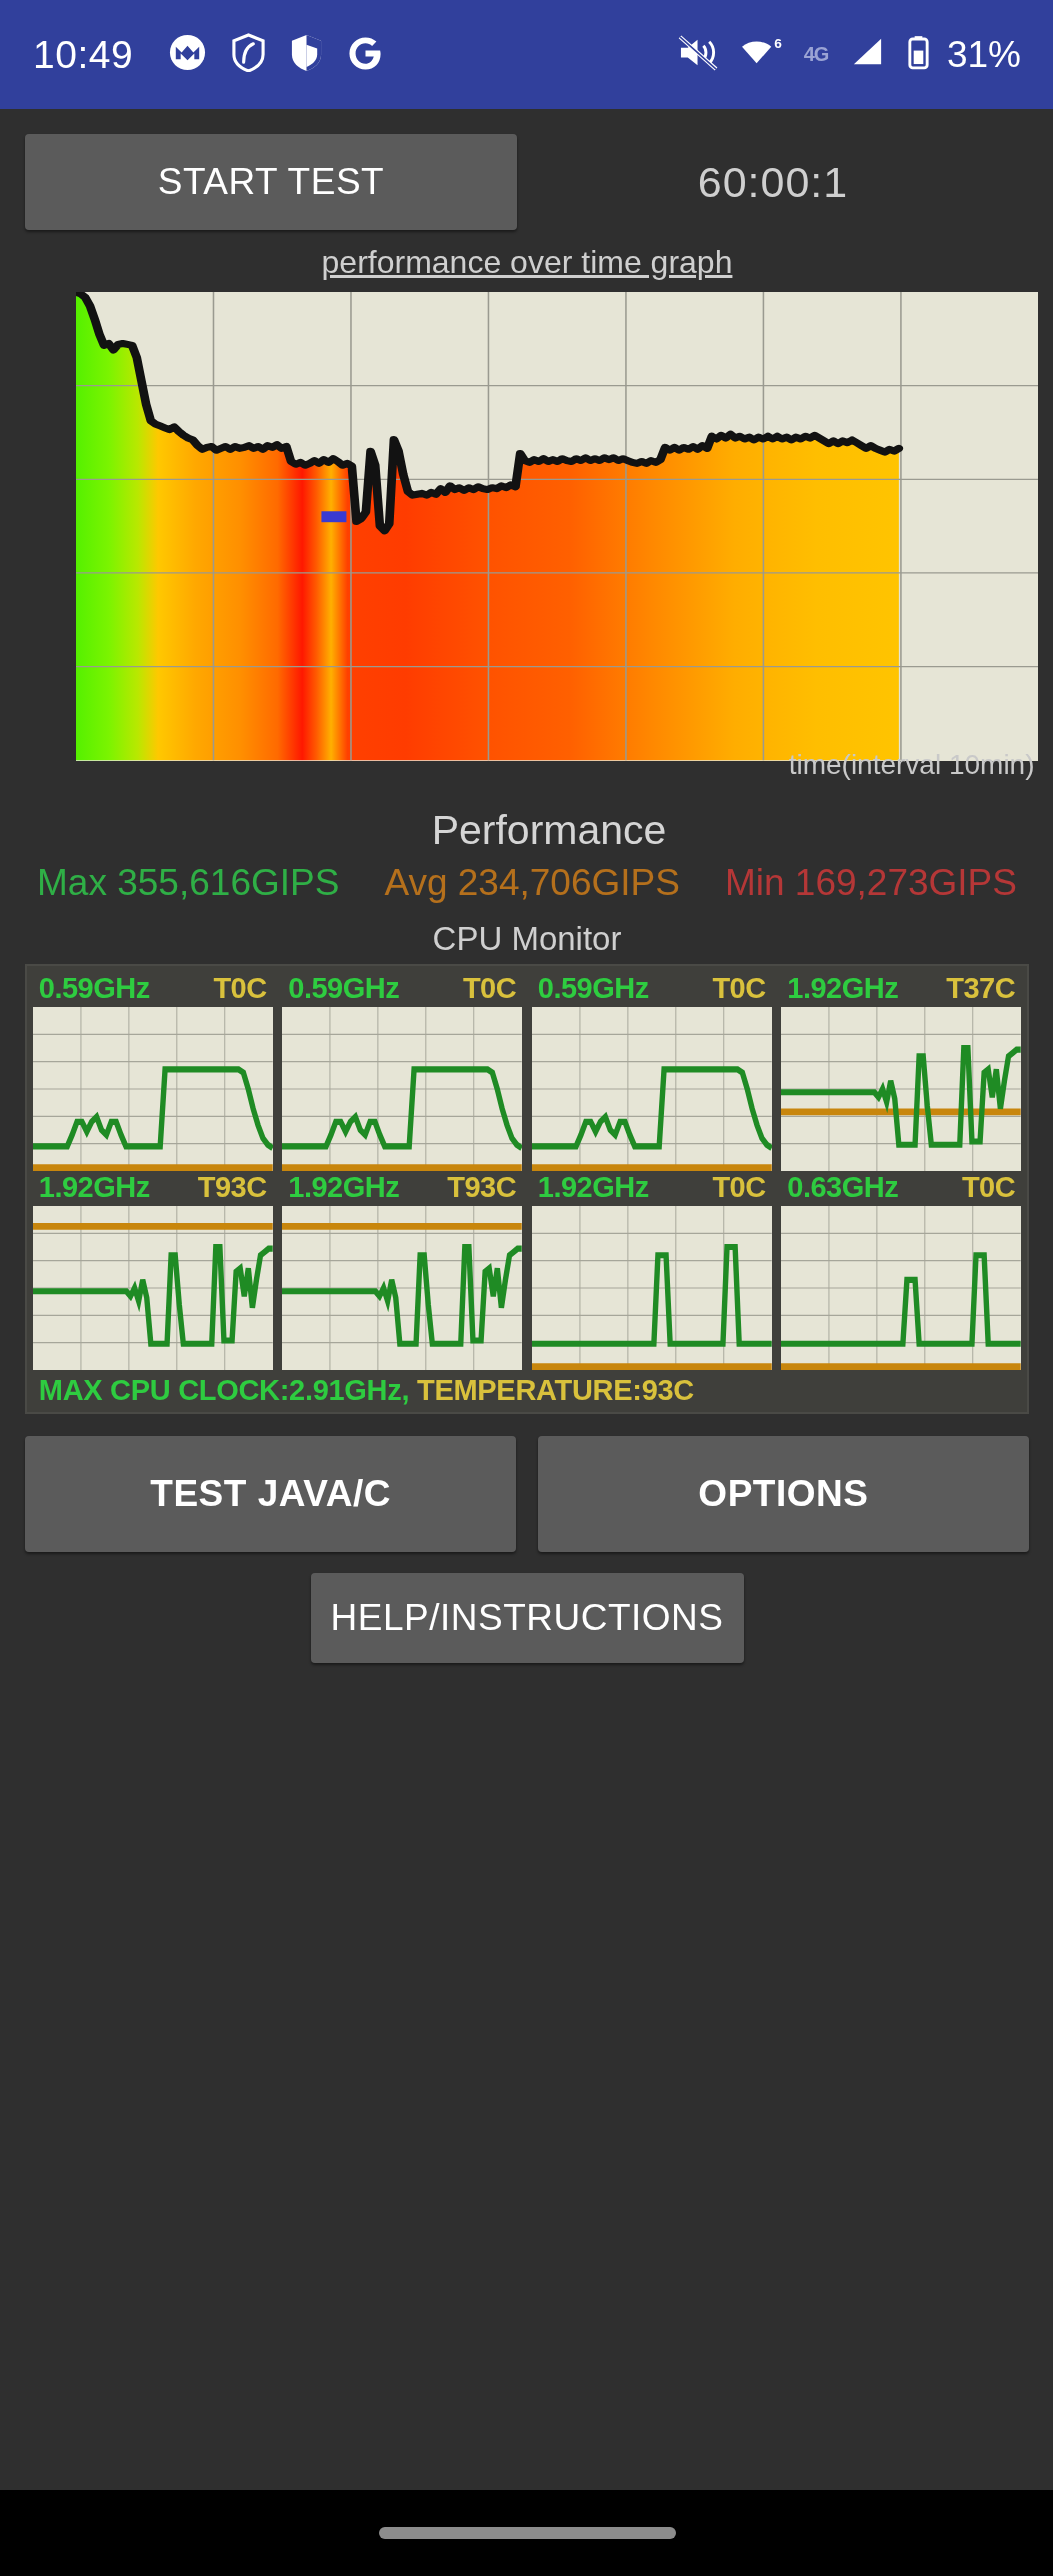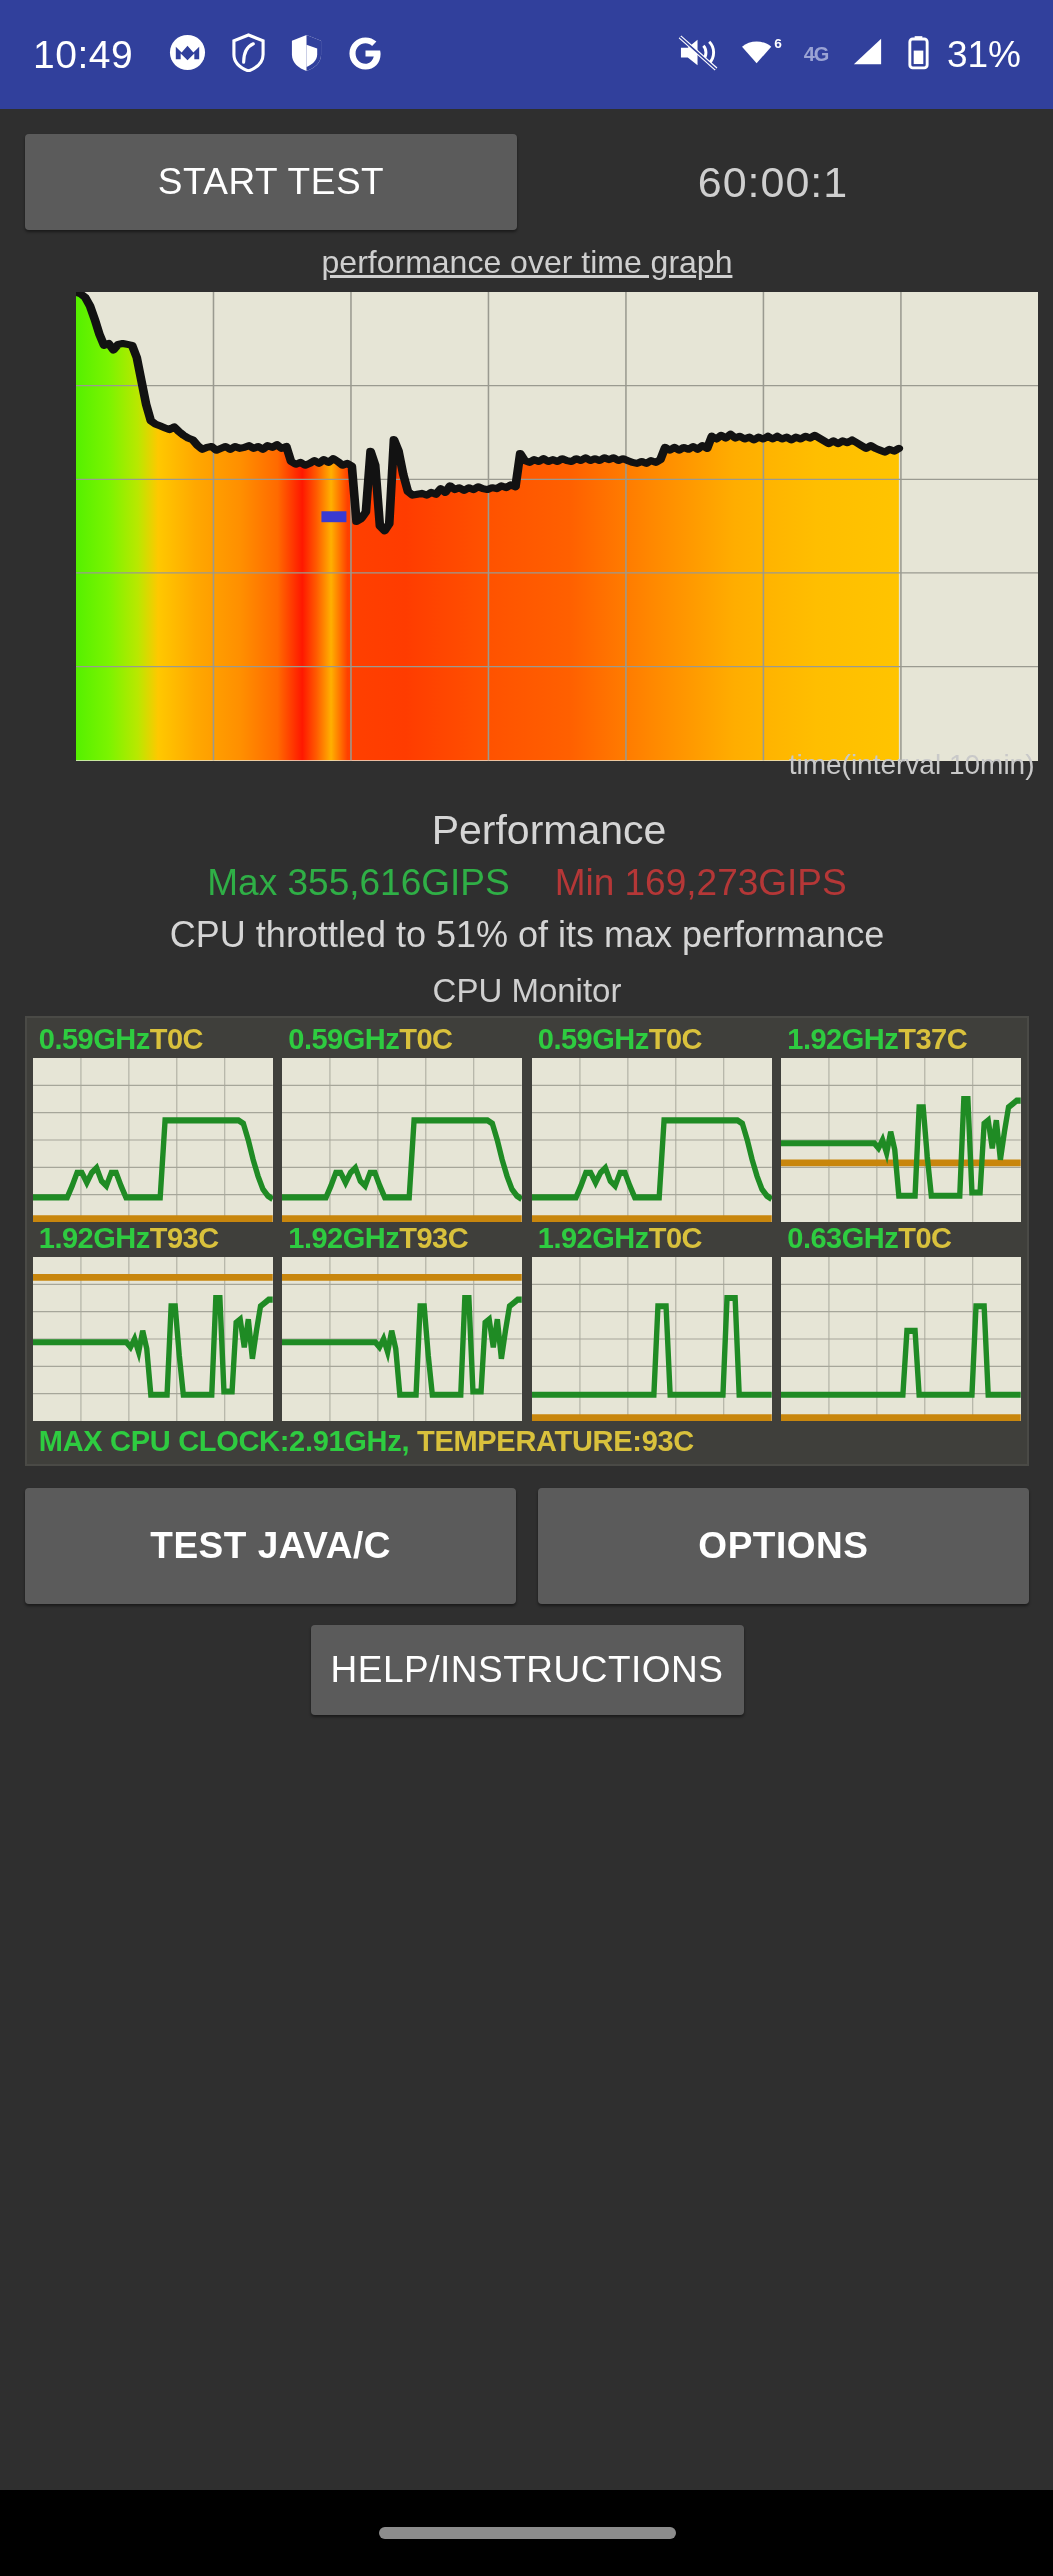--- a/index.html
+++ b/index.html
@@ -51,21 +51,21 @@
   #throttle-note{ color:#d5d5d5; font-size:36px; margin-top:9.8px; }
 
   
   #cpu-monitor-title{ text-align:center; color:#cfcfcf; font-size:33px; margin-top:15.6px; }
   #cpu-monitor-panel{
     margin:5.9px 25px 0 25px; background:#3f3f3b; border:2px solid #4a4a46;
     padding:5.9px 5.9px 0 5.9px;
   }
   .cpu-row{ display:flex; gap:9.8px; }
   .cpu-cell{ flex:1; }
-  .cpu-cell-head{ display:flex; align-items:baseline; padding:0 5.9px 2px 5.9px; }
+  .cpu-cell-head{ display:flex; justify-content:space-between; align-items:baseline; padding:0 5.9px 2px 5.9px; }
   .freq{ color:#2ecc40; font-size:29px; font-weight:bold; letter-spacing:-0.5px; }
   .temp{ color:#d9c13c; font-size:29px; font-weight:bold; letter-spacing:-0.5px; }
   .cpu-graph{ position:relative; width:100%; height:164px; background:#e6e5d6; }
   .cpu-graph svg{ position:absolute; inset:0; width:100%; height:100%; display:block; }
   #cpu-footer{ padding:3.9px 5.9px 5.9px 5.9px; font-size:29px; font-weight:bold; letter-spacing:-0.3px; }
   #cpu-footer .clk{ color:#2ecc40; }
   #cpu-footer .tmp{ color:#d9c13c; }
 
   
   #button-row{ display:flex; gap:21.5px; padding:21.5px 25px 0 25px; }
@@ -200,23 +200,23 @@
         <div id="ylabels-host"></div>
       </div>
       <div id="xaxis-label">time(interval 10min)</div>
     </div>
   </div>
 
   <div id="perf-block">
     <div id="perf-heading">Performance</div>
     <div id="perf-stats">
       <span id="max-gips" style="color: rgb(47, 175, 70);">Max 355,616GIPS</span>
+      <span id="avg-gips" style="color: rgb(181, 112, 28);">Avg 234,706GIPS</span>
       <span id="min-gips" style="color: rgb(181, 55, 55);">Min 169,273GIPS</span>
     </div>
-    <div id="throttle-note">CPU throttled to 51% of its max performance</div>
   </div>
 
   <div id="cpu-monitor-title">CPU Monitor</div>
   <div id="cpu-monitor-panel">
     <div class="cpu-row" id="cpu-row-1">
         <div class="cpu-cell">
           <div class="cpu-cell-head">
             <span class="freq">0.59GHz</span>
             <span class="temp">T0C</span>
           </div>

